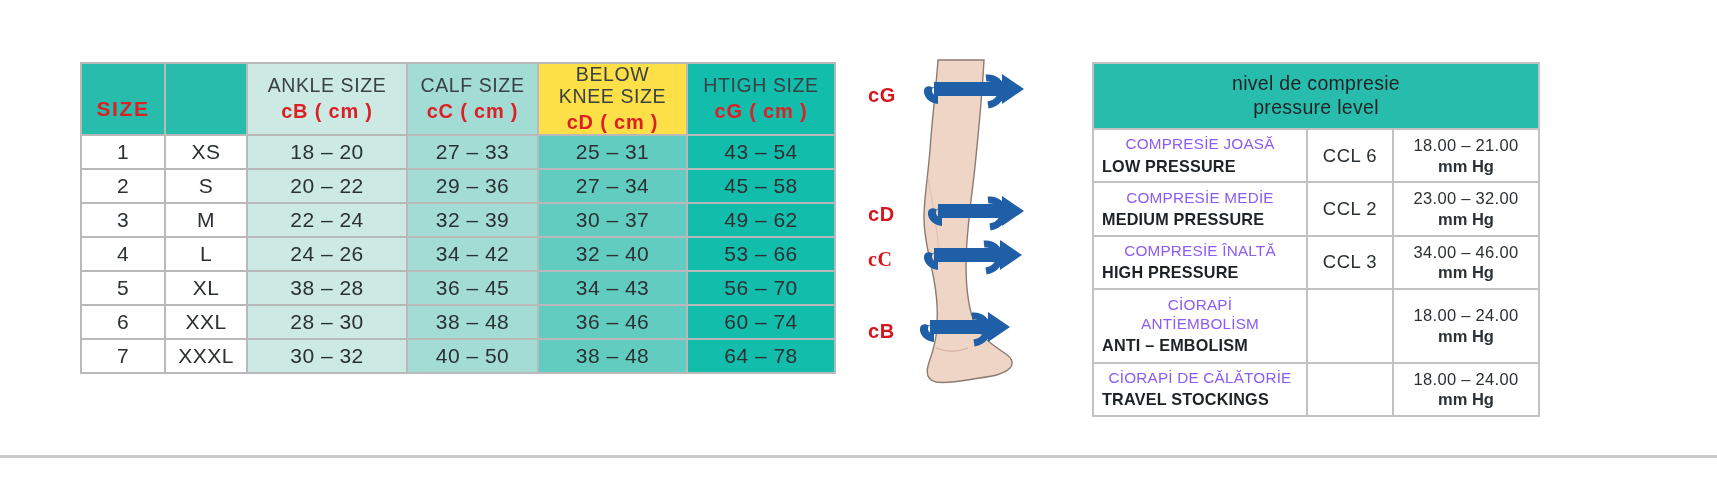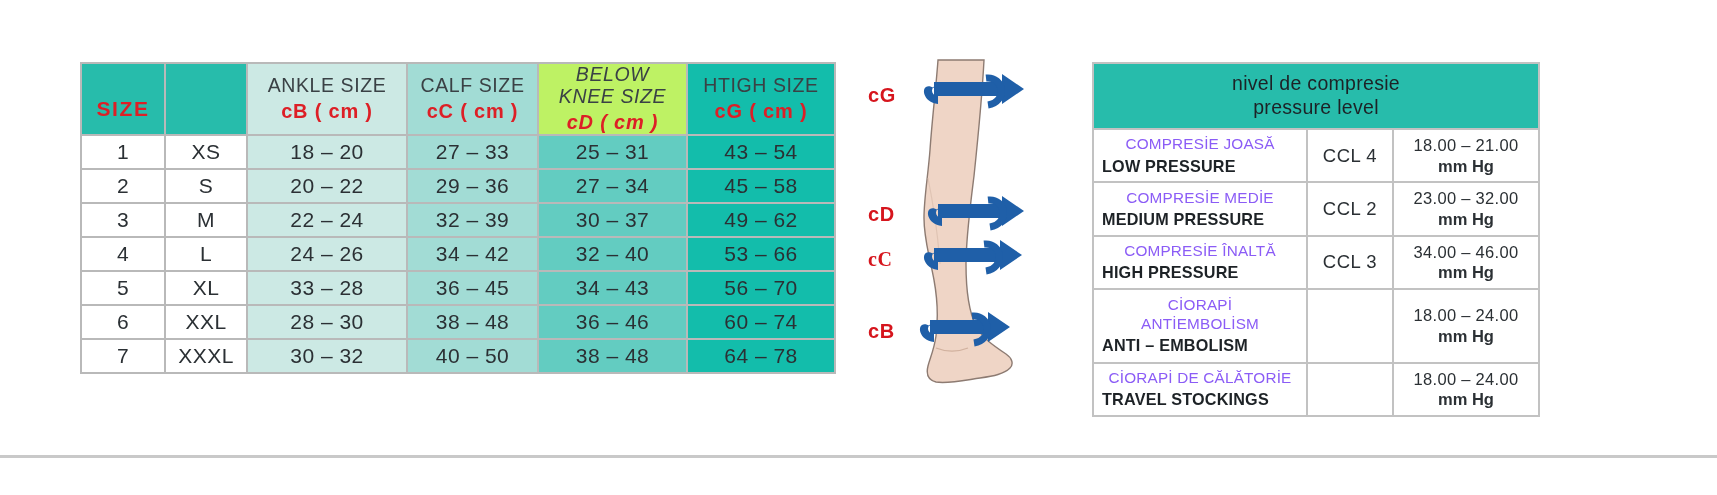--- a/index.html
+++ b/index.html
@@ -31,21 +31,21 @@
   .c-let{width:80px;}
   .c-ank{width:158px;}
   .c-cal{width:129px;}
   .c-knee{width:147px;}
   .c-thigh{width:146px;}
 
   .hdr{height:74px;}
   .hdr-size{background:#27bcab;}
   .hdr-ank{background:#cce9e4;}
   .hdr-cal{background:#a2dcd5;}
-  .hdr-knee{background:#bef264;font-style:italic;}
+  .hdr-knee{background:#fde047;}
   .hdr-thigh{background:#13bdab;}
 
   .hdr .en{
     display:block;font-size:19.5px;color:#3a4145;
     line-height:1.12;letter-spacing:0.6px;font-weight:400;
   }
   .hdr .code{
     display:block;font-size:20px;color:#dd1f26;font-weight:bold;
     line-height:1.2;letter-spacing:0.8px;margin-top:2px;
   }
@@ -159,21 +159,21 @@
       <td class="c-num b-num">4</td>
       <td class="c-let b-let">L</td>
       <td class="c-ank b-ank">24 – 26</td>
       <td class="c-cal b-cal">34 – 42</td>
       <td class="c-knee b-knee">32 – 40</td>
       <td class="c-thigh b-thigh">53 – 66</td>
     </tr>
     <tr>
       <td class="c-num b-num">5</td>
       <td class="c-let b-let">XL</td>
-      <td class="c-ank b-ank">33 – 28</td>
+      <td class="c-ank b-ank">38 – 28</td>
       <td class="c-cal b-cal">36 – 45</td>
       <td class="c-knee b-knee">34 – 43</td>
       <td class="c-thigh b-thigh">56 – 70</td>
     </tr>
     <tr>
       <td class="c-num b-num">6</td>
       <td class="c-let b-let">XXL</td>
       <td class="c-ank b-ank">28 – 30</td>
       <td class="c-cal b-cal">38 – 48</td>
       <td class="c-knee b-knee">36 – 46</td>
@@ -251,21 +251,21 @@
         <span class="ro">nivel de compresie</span>
         <span class="en">pressure level</span>
       </td>
     </tr>
 
     <tr>
       <td class="p-desc">
         <span class="ro">COMPRESİE JOASĂ</span>
         <span class="en">LOW PRESSURE</span>
       </td>
-      <td class="p-ccl">CCL 4</td>
+      <td class="p-ccl">CCL 6</td>
       <td class="p-val">
         <span class="v">18.00 – 21.00</span>
         <span class="u">mm Hg</span>
       </td>
     </tr>
 
     <tr>
       <td class="p-desc">
         <span class="ro">COMPRESİE MEDİE</span>
         <span class="en">MEDIUM PRESSURE</span>

